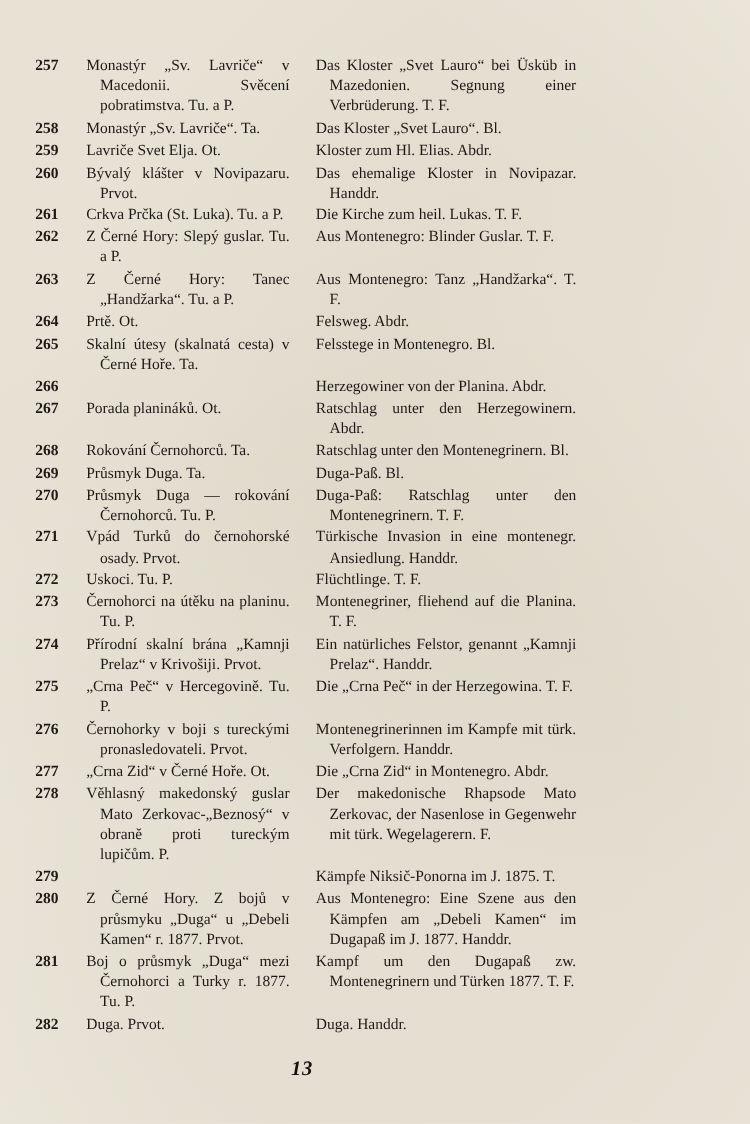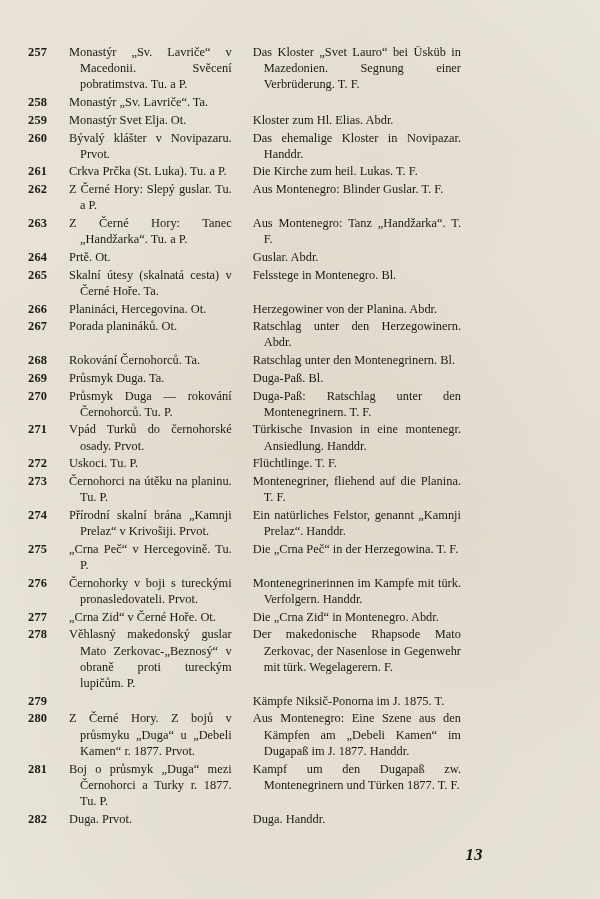--- a/index.html
+++ b/index.html
@@ -92,21 +92,21 @@
   }
   
   .col-cs .cs-text, .col-de .de-text {
     text-align-last: left;
   }
   .page-number {
     position: absolute;
     left: 0;
     right: 0;
     bottom: 34px;
-    text-align: right;
+    text-align: center;
     font-weight: bold;
     font-style: italic;
     font-size: 16.5px;
     letter-spacing: .5px;
     color: #15120e;
   }
 </style>
 </head>
 <body>
 
@@ -121,25 +121,28 @@
         </div>
         <div class="col col-de">
           <div class="de-text">Das Kloster „Svet Lauro“ bei Üsküb in Mazedonien. Segnung einer Verbrüderung. T. F.</div>
         </div>
       </div>
       <div class="entry">
         <div class="col col-cs">
           <div class="num">258</div>
           <div class="cs-text">Monastýr „Sv. Lavriče“. Ta.</div>
         </div>
+        <div class="col col-de">
+          <div class="de-text">Das Kloster „Svet Lauro“. Bl.</div>
+        </div>
       </div>
       <div class="entry">
         <div class="col col-cs">
           <div class="num">259</div>
-          <div class="cs-text">Monastýr Svet Elja. Ot.</div>
+          <div class="cs-text">Lavriče Svet Elja. Ot.</div>
         </div>
         <div class="col col-de">
           <div class="de-text">Kloster zum Hl. Elias. Abdr.</div>
         </div>
       </div>
       <div class="entry">
         <div class="col col-cs">
           <div class="num">260</div>
           <div class="cs-text">Bývalý klášter v Novipazaru. Prvot.</div>
         </div>
@@ -173,36 +176,35 @@
         <div class="col col-de">
           <div class="de-text">Aus Montenegro: Tanz „Handžarka“. T. F.</div>
         </div>
       </div>
       <div class="entry">
         <div class="col col-cs">
           <div class="num">264</div>
           <div class="cs-text">Prtě. Ot.</div>
         </div>
         <div class="col col-de">
-          <div class="de-text">Guslar. Abdr.</div>
+          <div class="de-text">Felsweg. Abdr.</div>
         </div>
       </div>
       <div class="entry">
         <div class="col col-cs">
           <div class="num">265</div>
           <div class="cs-text">Skalní útesy (skalnatá cesta) v Černé Hoře. Ta.</div>
         </div>
         <div class="col col-de">
           <div class="de-text">Felsstege in Montenegro. Bl.</div>
         </div>
       </div>
       <div class="entry">
         <div class="col col-cs">
           <div class="num">266</div>
-          <div class="cs-text">Planináci, Hercegovina. Ot.</div>
         </div>
         <div class="col col-de">
           <div class="de-text">Herzegowiner von der Planina. Abdr.</div>
         </div>
       </div>
       <div class="entry">
         <div class="col col-cs">
           <div class="num">267</div>
           <div class="cs-text">Porada planináků. Ot.</div>
         </div>

